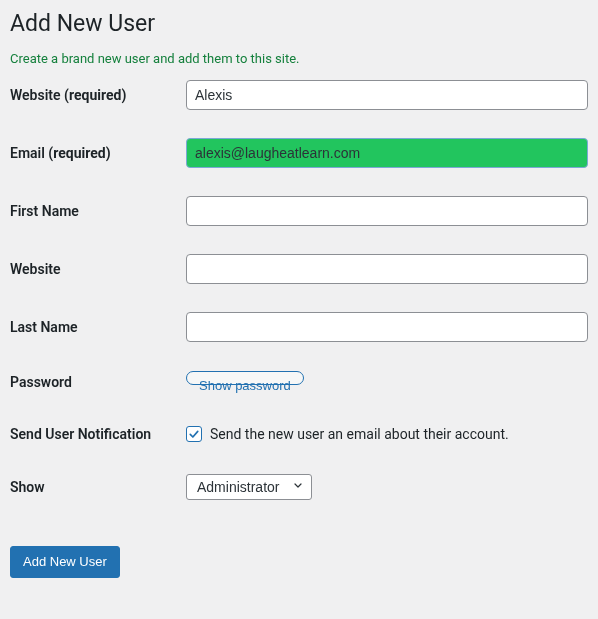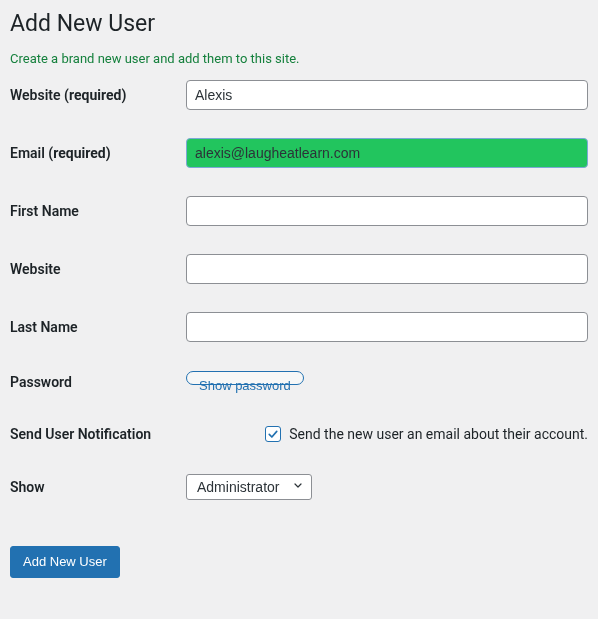--- a/index.html
+++ b/index.html
@@ -75,21 +75,20 @@
       background: #f6f7f7;
       color: #2271b1;
       font-size: 13px;
       cursor: pointer;
       line-height: 28px;
     }
     .checkbox-row {
       display: flex;
       align-items: center;
       gap: 8px;
-      justify-content: flex-end;
     }
     .checkbox-wrapper {
       position: relative;
       width: 16px;
       height: 16px;
       border: 1px solid #2271b1;
       border-radius: 3px;
       background: #fff;
       display: inline-flex;
       align-items: center;

